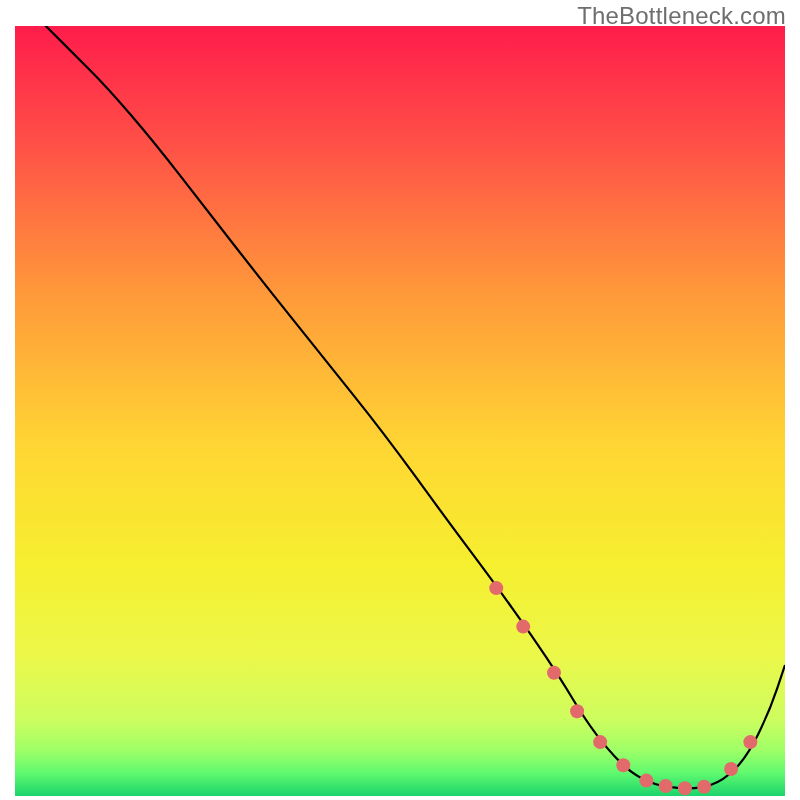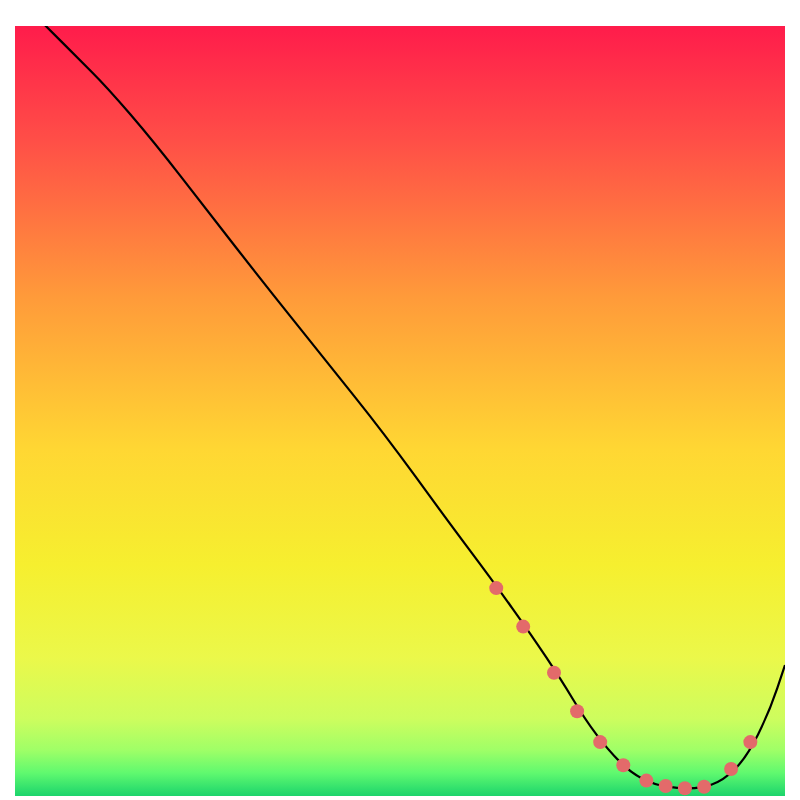--- a/index.html
+++ b/index.html
@@ -31,20 +31,21 @@
     font-weight: 400;
     color: #6e6e6e;
     letter-spacing: 0.2px;
   }
   svg { display: block; }
 </style>
 </head>
 <body>
 
 <div class="stage">
+  <div class="watermark">TheBottleneck.com</div>
   <svg class="plot" viewBox="0 0 100 100" preserveAspectRatio="none">
     <defs>
       <linearGradient id="bg-grad" x1="0" y1="0" x2="0" y2="1">
           <stop offset="0%" stop-color="#ff1c4b"></stop>
           <stop offset="15%" stop-color="#ff4f47"></stop>
           <stop offset="35%" stop-color="#ff9a3a"></stop>
           <stop offset="55.00000000000001%" stop-color="#ffd733"></stop>
           <stop offset="70%" stop-color="#f6ef2f"></stop>
           <stop offset="82%" stop-color="#ebf84a"></stop>
           <stop offset="90%" stop-color="#cdfd5e"></stop>

